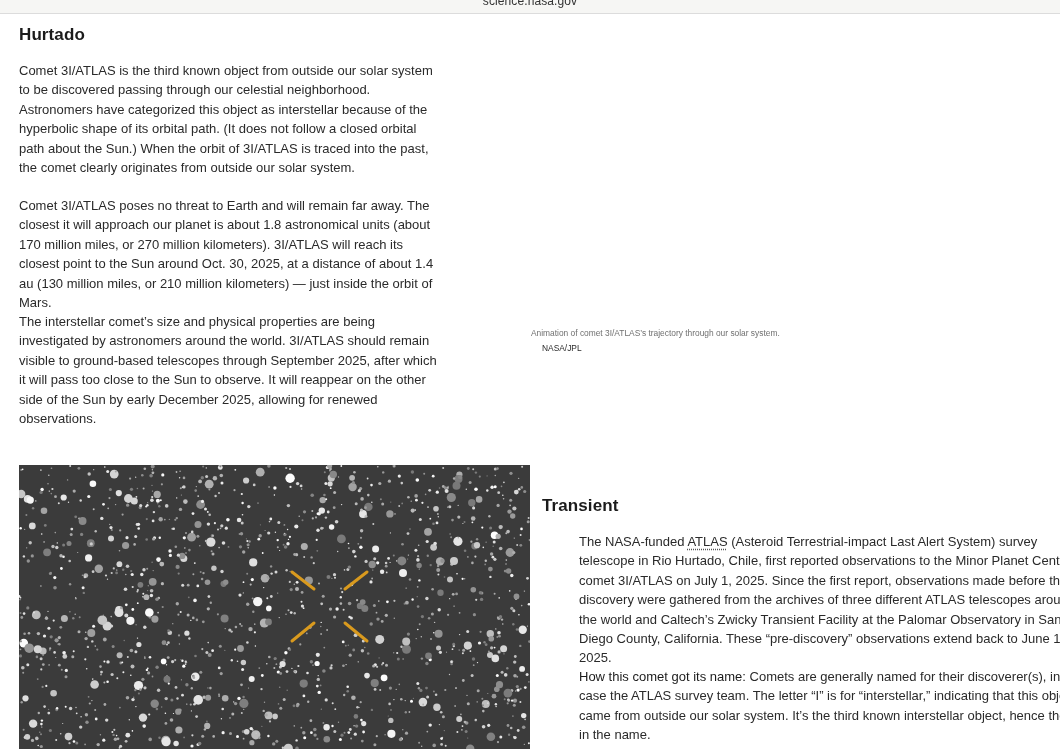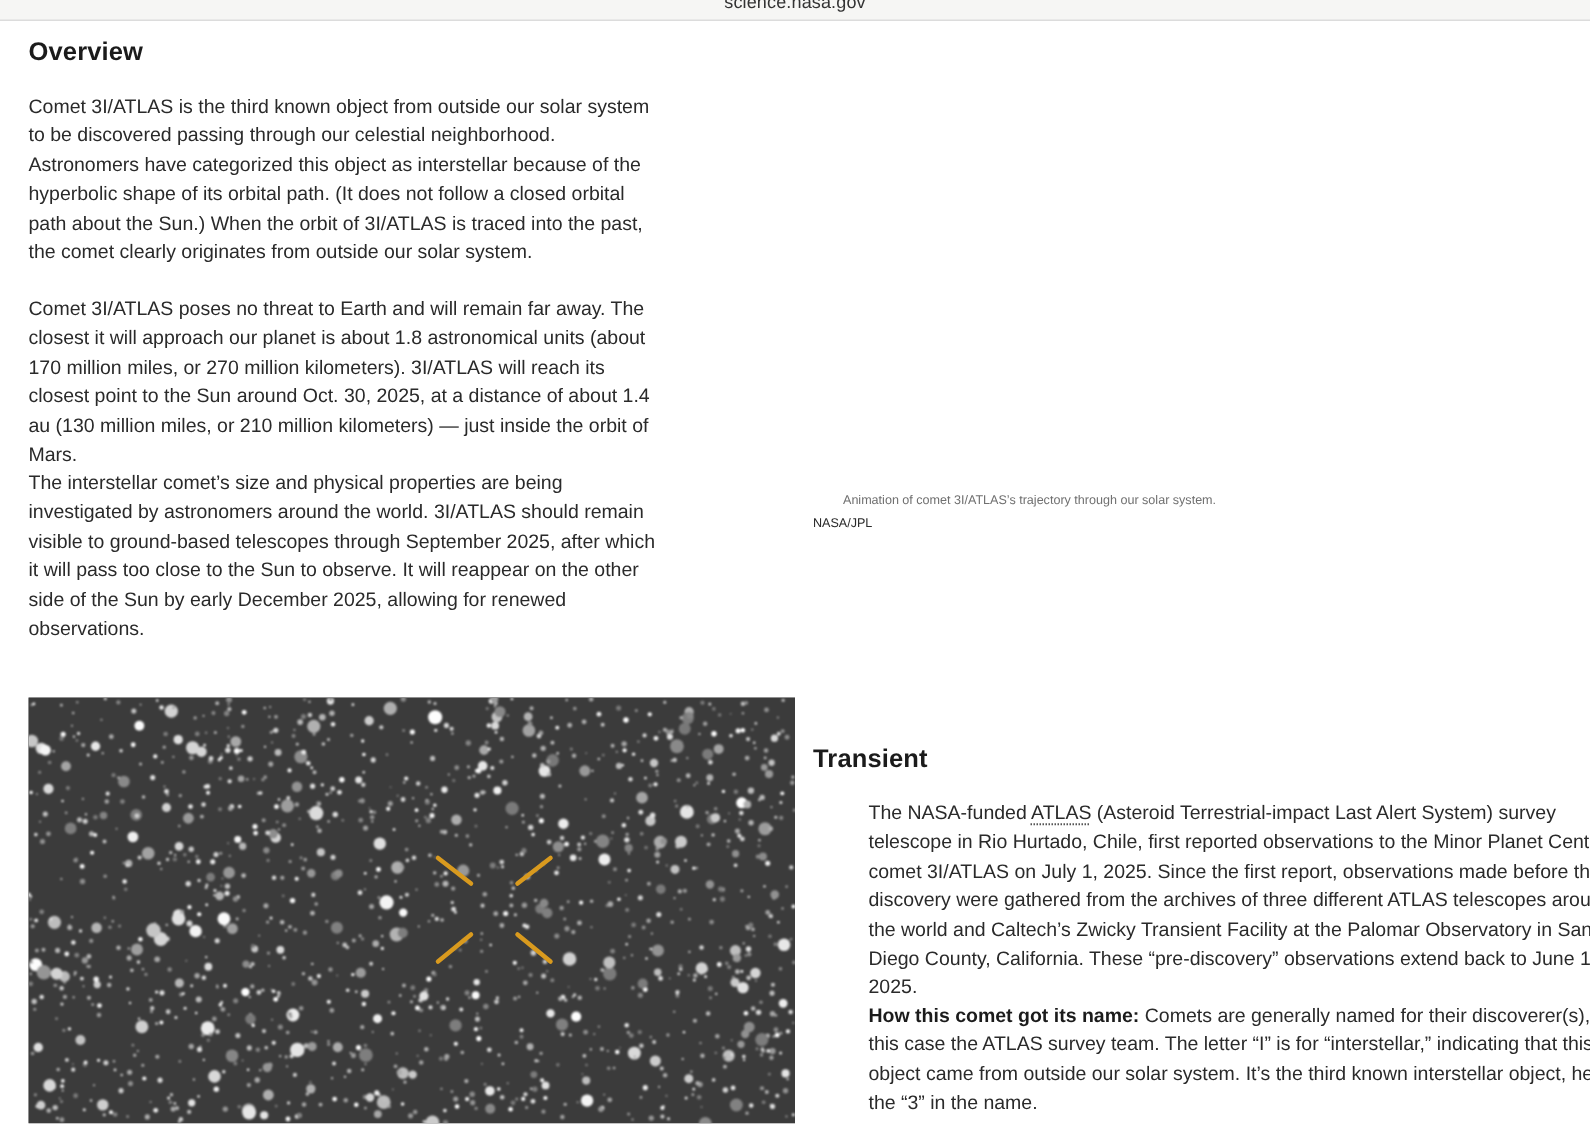--- a/index.html
+++ b/index.html
@@ -25,43 +25,43 @@
     position: absolute; margin: 0; font-size: 13px; line-height: 19.4px;
     color: #2a2a2a;
   }
   .col-left { left: 19px; width: 420px; }
   .col-right { left: 542px; width: 515px; margin-left: 37px; }
   .video-area {
     position: absolute; left: 542px; top: 22px; width: 515px; height: 296px;
     background: #ffffff;
   }
   .caption {
-    position: absolute; left: 562px; top: 328px; font-size: 8.4px; color: #707070;
+    position: absolute; left: 531px; top: 328px; font-size: 8.4px; color: #707070;
   }
   .credit {
     position: absolute; left: 542px; top: 343px; font-size: 8.4px; color: #2a2a2a;
   }
   .starfield {
     position: absolute; left: 19px; top: 465px; width: 511px; height: 284px;
     background: #3a3a3a; overflow: hidden;
   }
   .starfield svg { display: block; }
   .abbr {
     text-decoration: underline dotted #555; text-underline-offset: 3px;
   }
-  strong { font-weight: bold; color: #1b1b1b; }
+  strong { font-weight: normal; color: #1b1b1b; }
 </style>
 </head>
 <body>
 
 <div class="urlbar">
   <div class="urlbar-text">science.nasa.gov</div>
 </div>
 
-<h2 class="h2" style="left:19px; top:25px;">Overview</h2>
+<h2 class="h2" style="left:19px; top:25px;">Hurtado</h2>
 
 <p class="para col-left" style="top:61px;">Comet 3I/ATLAS is the third known object from outside our solar system to be discovered passing through our celestial neighborhood. Astronomers have categorized this object as interstellar because of the hyperbolic shape of its orbital path. (It does not follow a closed orbital path about the Sun.) When the orbit of 3I/ATLAS is traced into the past, the comet clearly originates from outside our solar system.</p>
 <p class="para col-left" style="top:196px;">Comet 3I/ATLAS poses no threat to Earth and will remain far away. The closest it will approach our planet is about 1.8 astronomical units (about 170 million miles, or 270 million kilometers). 3I/ATLAS will reach its closest point to the Sun around Oct. 30, 2025, at a distance of about 1.4 au (130 million miles, or 210 million kilometers) — just inside the orbit of Mars.</p>
 <p class="para col-left" style="top:312px;">The interstellar comet’s size and physical properties are being investigated by astronomers around the world. 3I/ATLAS should remain visible to ground-based telescopes through September 2025, after which it will pass too close to the Sun to observe. It will reappear on the other side of the Sun by early December 2025, allowing for renewed observations.</p>
 
 <div class="video-area"></div>
 <div class="caption">Animation of comet 3I/ATLAS’s trajectory through our solar system.</div>
 <div class="credit">NASA/JPL</div>
 
 <div class="starfield">

